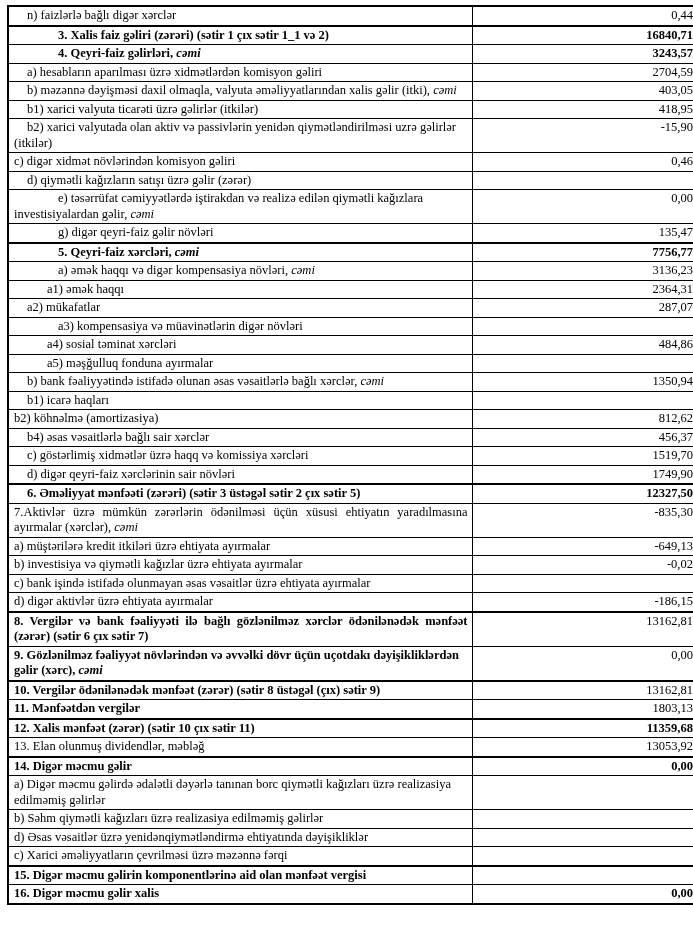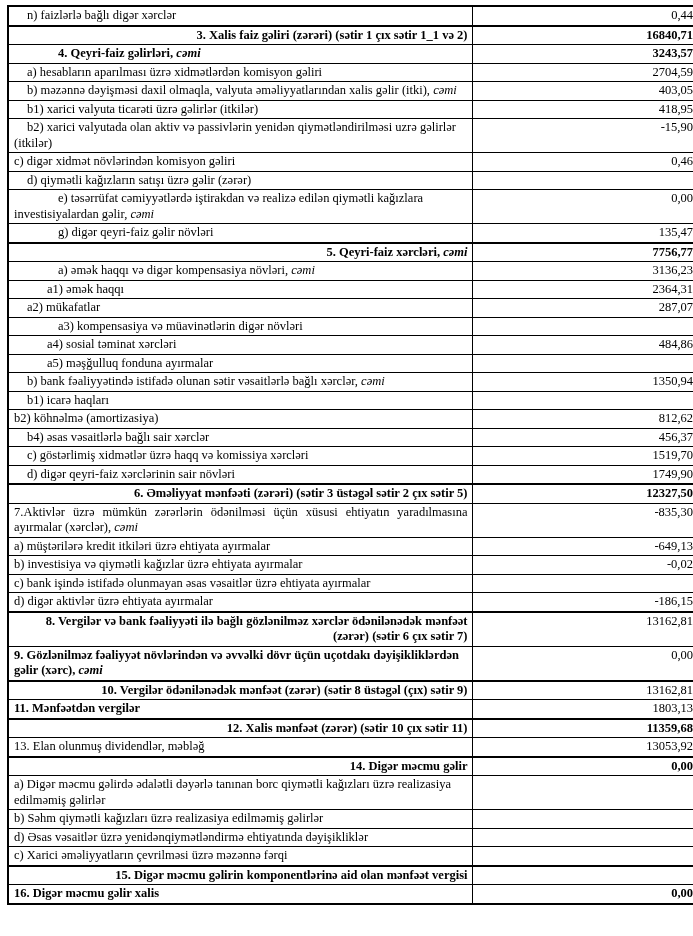--- a/index.html
+++ b/index.html
@@ -24,21 +24,21 @@
     vertical-align: top;
     padding: 1px 4px 1px 5px;
     font-family: "Liberation Serif", "DejaVu Serif", serif;
     font-size: 12.5px;
     line-height: 15.5px;
     overflow: hidden;
   }
   table.fin tr { height: 17px; }
   tr.tall { height: 34px; }
   tr.xtall { height: 37px; padding-left: 44px; }
-  tr.thick td { border-top-width: 2px; text-align: right; }
+  tr.thick td { border-top-width: 2px; }
   td.c-label { width: 464px; }
   td.c-value { width: 226px; text-align: right; padding-right: 5px; }
   .b { font-weight: bold; }
   .sans {
     font-family: "Liberation Sans", "DejaVu Sans", sans-serif;
     font-size: 12px;
     line-height: 15px;
   }
   .just { text-align: justify; }
   .tail { font-style: italic; }
@@ -120,21 +120,21 @@
   </tr>
         <tr>
     <td class="c-label ind2"><span class="lbl">a4) sosial təminat xərcləri</span></td>
     <td class="c-value">484,86</td>
   </tr>
         <tr>
     <td class="c-label ind2"><span class="lbl">a5) məşğulluq fonduna ayırmalar</span></td>
     <td class="c-value"></td>
   </tr>
         <tr>
-    <td class="c-label ind1"><span class="lbl">b) bank fəaliyyətində istifadə olunan sətir vəsaitlərlə bağlı xərclər, </span><span class="tail">cəmi</span></td>
+    <td class="c-label ind1"><span class="lbl">b) bank fəaliyyətində istifadə olunan əsas vəsaitlərlə bağlı xərclər, </span><span class="tail">cəmi</span></td>
     <td class="c-value">1350,94</td>
   </tr>
         <tr>
     <td class="c-label ind1"><span class="lbl">b1) icarə haqları</span></td>
     <td class="c-value"></td>
   </tr>
         <tr>
     <td class="c-label ind0"><span class="lbl">b2) köhnəlmə (amortizasiya)</span></td>
     <td class="c-value">812,62</td>
   </tr>

